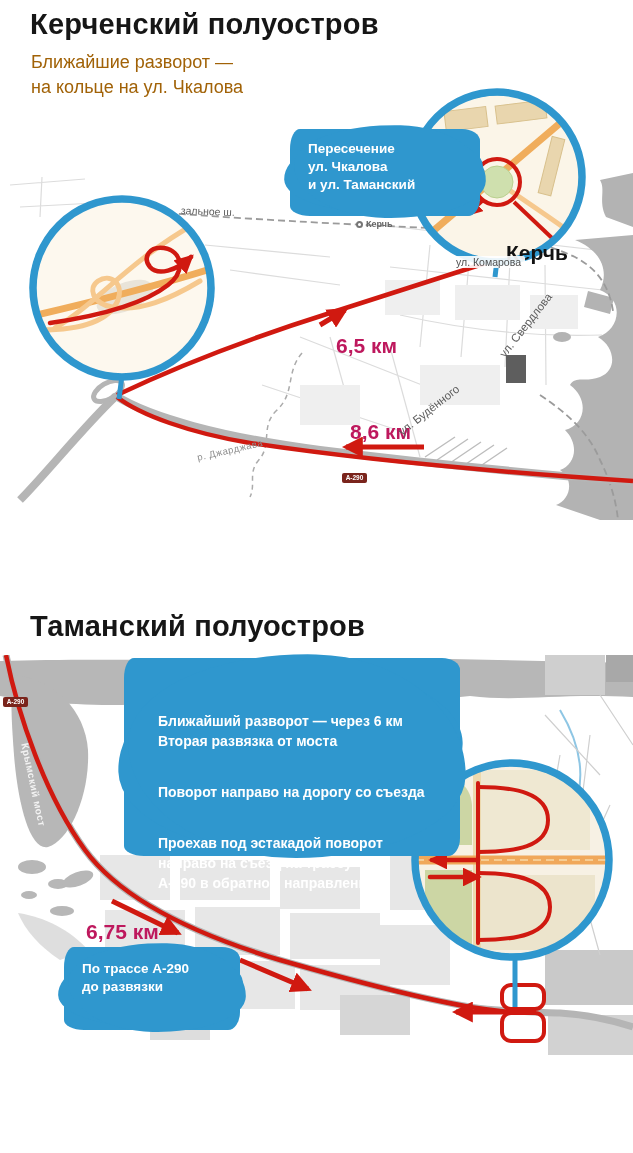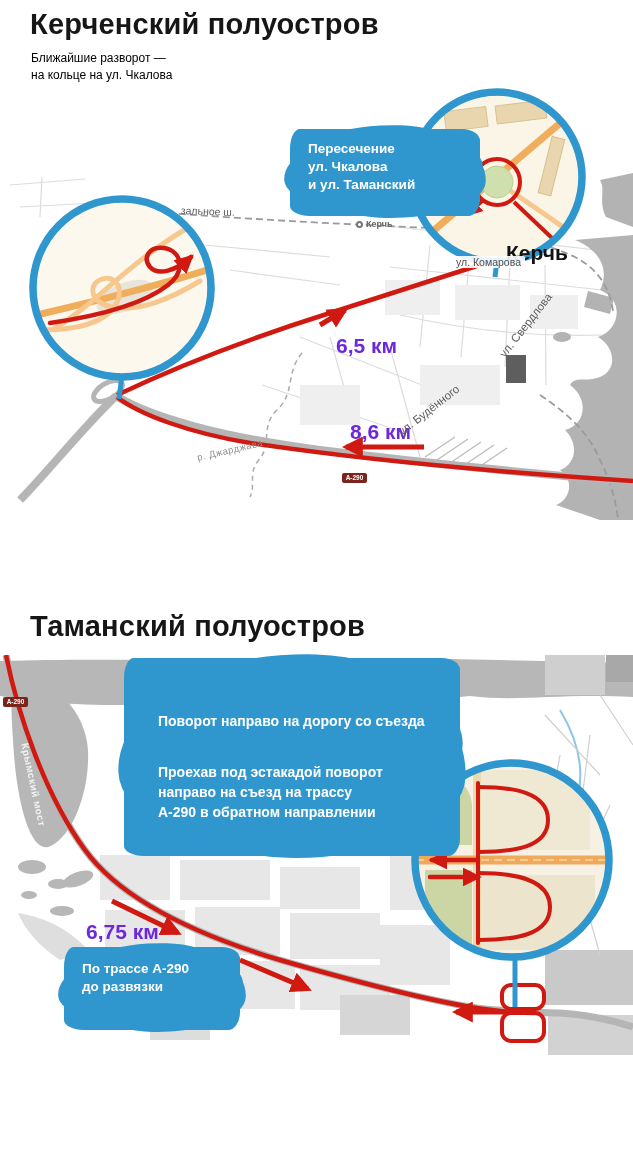--- a/index.html
+++ b/index.html
@@ -7,23 +7,23 @@
     --red:#d01910;
     --ink:#161616;
   }
   html,body{margin:0;padding:0;background:#fff;}
   #stage{
     position:relative;width:633px;height:1153px;margin:0 auto;background:#fff;
     font-family:"Liberation Sans","DejaVu Sans",sans-serif;overflow:hidden;
   }
   .abs{position:absolute;}
   .h1{font-size:29px;font-weight:800;color:var(--ink);letter-spacing:.2px;}
-  .sub{font-size:12px;color:#000000;line-height:1.38;white-space:pre-line;}
+  .sub{font-size:18px;color:#a16207;line-height:1.38;white-space:pre-line;}
   .footer{font-size:20px;color:var(--ink);line-height:1.4;white-space:pre-line;}
-  .dist{font-size:21px;font-weight:800;color:#6d28d9;}
+  .dist{font-size:21px;font-weight:800;color:#be185d;}
   svg{position:absolute;left:0;display:block;}
 
   
   .brush{position:absolute;background:var(--blue);z-index:6;
          border-radius:10px 18px 12px 20px / 20px 12px 18px 10px;}
   .brush::before{content:"";position:absolute;left:-6px;right:-3px;top:4px;bottom:4px;
          background:var(--blue);border-radius:45% 55% 50% 50% / 55% 45% 55% 45%;
          transform:rotate(-1.8deg);z-index:-1;}
   .brush::after{content:"";position:absolute;left:4px;right:-6px;top:-4px;bottom:-2px;
          background:var(--blue);border-radius:55% 45% 52% 48% / 45% 58% 42% 55%;
@@ -264,20 +264,22 @@
     <circle cx="512" cy="205" r="97" fill="none" stroke="#2f97ce" stroke-width="7.5"></circle>
     <ellipse cx="512" cy="205" rx="98" ry="95" transform="rotate(10 512 205)" fill="none" stroke="#2f97ce" stroke-width="2.5"></ellipse>
   </svg>
 
   <div class="badge" style="left:3px;top:697px;">А-290</div>
   <div class="maplabel rot" style="left:30px;top:742px;transform:rotate(78deg);color:#f2f2f2;font-weight:700;font-size:10px;letter-spacing:.6px;z-index:2;">Крымский мост</div>
   <div class="abs dist" style="left:86px;top:920px;">6,75 км</div>
 
   <div class="brush infobox" style="left:124px;top:658px;width:336px;height:198px;padding:36px 0 0 34px;box-sizing:border-box;">
     <div class="txt">
+      <p>Ближайший разворот — через 6 км
+Вторая развязка от моста</p>
       <p>Поворот направо на дорогу со съезда</p>
       <p>Проехав под эстакадой поворот
 направо на съезд на трассу
 А-290 в обратном направлении</p>
     </div>
   </div>
   <div class="brush" style="left:64px;top:947px;width:158px;height:66px;padding:13px 0 4px 18px;">
     <div class="txt">По трассе А-290
 до развязки</div>
   </div>

